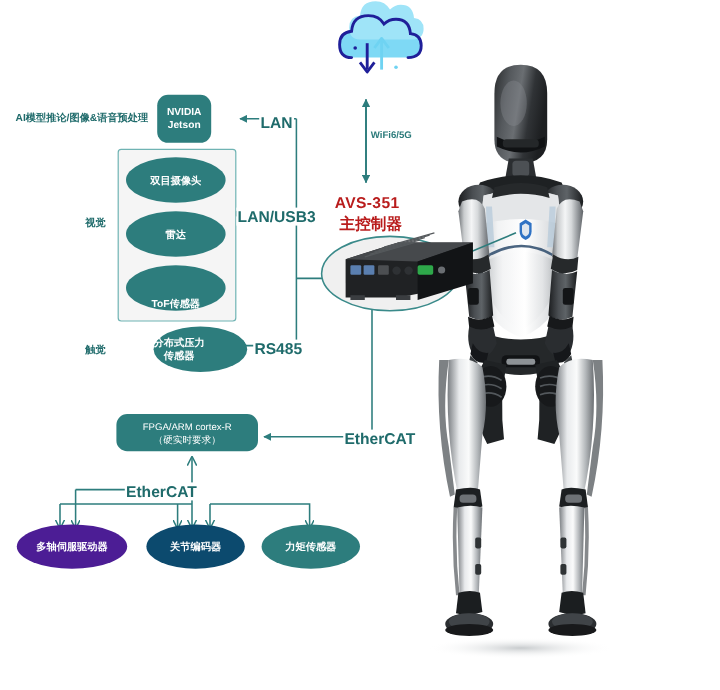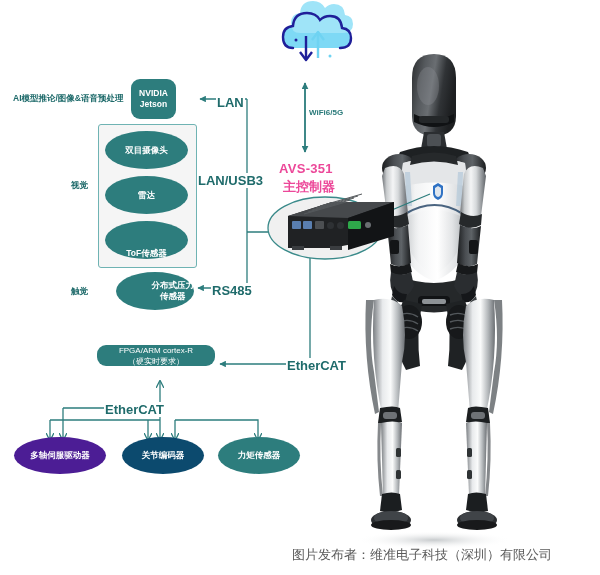--- a/index.html
+++ b/index.html
@@ -54,21 +54,21 @@
     color: #1f6b6b;
     font-size: 13px;
     font-weight: 700;
     white-space: nowrap;
     background: #ffffff;
     padding: 0 1px;
   }
 
   .section-title {
     position: absolute;
-    color: #ec4899;
+    color: #b91c1c;
     font-size: 11px;
     font-weight: 700;
     white-space: nowrap;
   }
 
   .ctrl-title {
     position: absolute;
     color: #1f6b6b;
     font-size: 12.5px;
     font-weight: 700;
@@ -336,25 +336,25 @@
       </div>
       <div class="hit" style="left: 105px; top: 131px; width: 83px; height: 38px; background: rgb(45, 125, 125); border-radius: 50%; display: flex; align-items: center; justify-content: center;">
         <span class="node-label" style="position: static;">双目摄像头</span>
       </div>
       <div class="hit" style="left: 105px; top: 176px; width: 83px; height: 38px; background: rgb(45, 125, 125); border-radius: 50%; display: flex; align-items: center; justify-content: center;">
         <span class="node-label" style="position: static;">雷达</span>
       </div>
       <div class="hit" style="left: 105px; top: 221px; width: 83px; height: 38px; background: rgb(45, 125, 125); border-radius: 50%; display: flex; align-items: flex-end; justify-content: center;">
         <span class="node-label" style="position: static;">ToF传感器</span>
       </div>
-      <div class="hit" style="left: 116px; top: 272px; width: 78px; height: 38px; background: rgb(45, 125, 125); border-radius: 50%; display: flex; align-items: center; justify-content: flex-end;">
+      <div class="hit" style="left: 128px; top: 272px; width: 78px; height: 38px; background: rgb(45, 125, 125); border-radius: 50%; display: flex; align-items: center; justify-content: flex-start;">
         <span class="node-label" style="position: static;">分布式压力
 传感器</span>
       </div>
-      <div class="hit" style="left: 97px; top: 345px; width: 118px; height: 21px; background: rgb(45, 125, 125); border-radius: 9px; display: flex; align-items: center; justify-content: center;">
+      <div class="hit" style="left: 97px; top: 345px; width: 118px; height: 31px; background: rgb(45, 125, 125); border-radius: 9px; display: flex; align-items: center; justify-content: center;">
         <span class="node-label" style="position: static; font-size: 8px; font-weight: 400;">FPGA/ARM cortex-R
 （硬实时要求）</span>
       </div>
       <div class="hit" style="left: 14px; top: 437px; width: 92px; height: 37px; background: #4c1d95; border-radius: 50%; display: flex; align-items: center; justify-content: center;">
         <span class="node-label" style="position: static;">多轴伺服驱动器</span>
       </div>
       <div class="hit" style="left: 122px; top: 437px; width: 82px; height: 37px; background: #0c4a6e; border-radius: 50%; display: flex; align-items: center; justify-content: center;">
         <span class="node-label" style="position: static;">关节编码器</span>
       </div>
       <div class="hit" style="left: 218px; top: 437px; width: 82px; height: 37px; background: rgb(45, 125, 125); border-radius: 50%; display: flex; align-items: center; justify-content: center;">
@@ -375,15 +375,14 @@
       <div class="conn-label" style="left: 286px; top: 358px;">EtherCAT</div>
       <div class="conn-label" style="left: 104px; top: 402px;">EtherCAT</div>
     </div>
 
 
   <div class="section-title" style="left:279px;top:161px;font-size:13px;letter-spacing:0.3px;">AVS-351</div>
   <div class="section-title" style="left:283px;top:178px;font-size:13px;">主控制器</div>
 
   <div class="wifi-label" style="left:309px;top:108px;">WiFi6/5G</div>
 
-  <div class="footer-text" style="left:292px;top:546px;">图片发布者：维准电子科技（深圳）有限公司</div>
 
 </div>
 
 </body></html>

